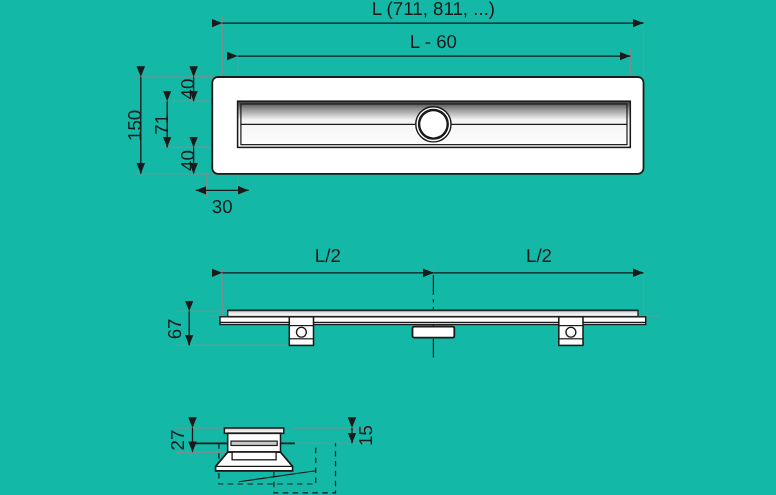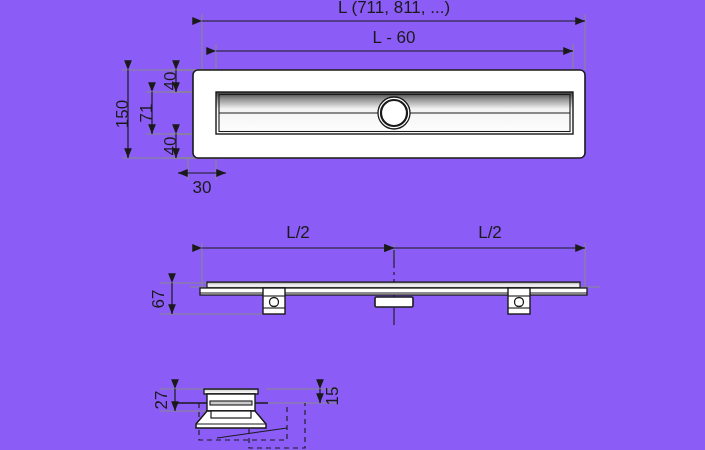--- a/index.html
+++ b/index.html
@@ -10,21 +10,21 @@
   body {
     width: 705px;
     height: 450px;
     font-family: "Liberation Sans", sans-serif;
     overflow: hidden;
   }
   #drawing-root {
     position: relative;
     width: 705px;
     height: 450px;
-    background: #8b5cf6;
+    background: #14b8a6;
   }
   svg.sheet {
     position: absolute;
     top: 0;
     left: 0;
     width: 705px;
     height: 450px;
     display: block;
   }
   .dim-text {

